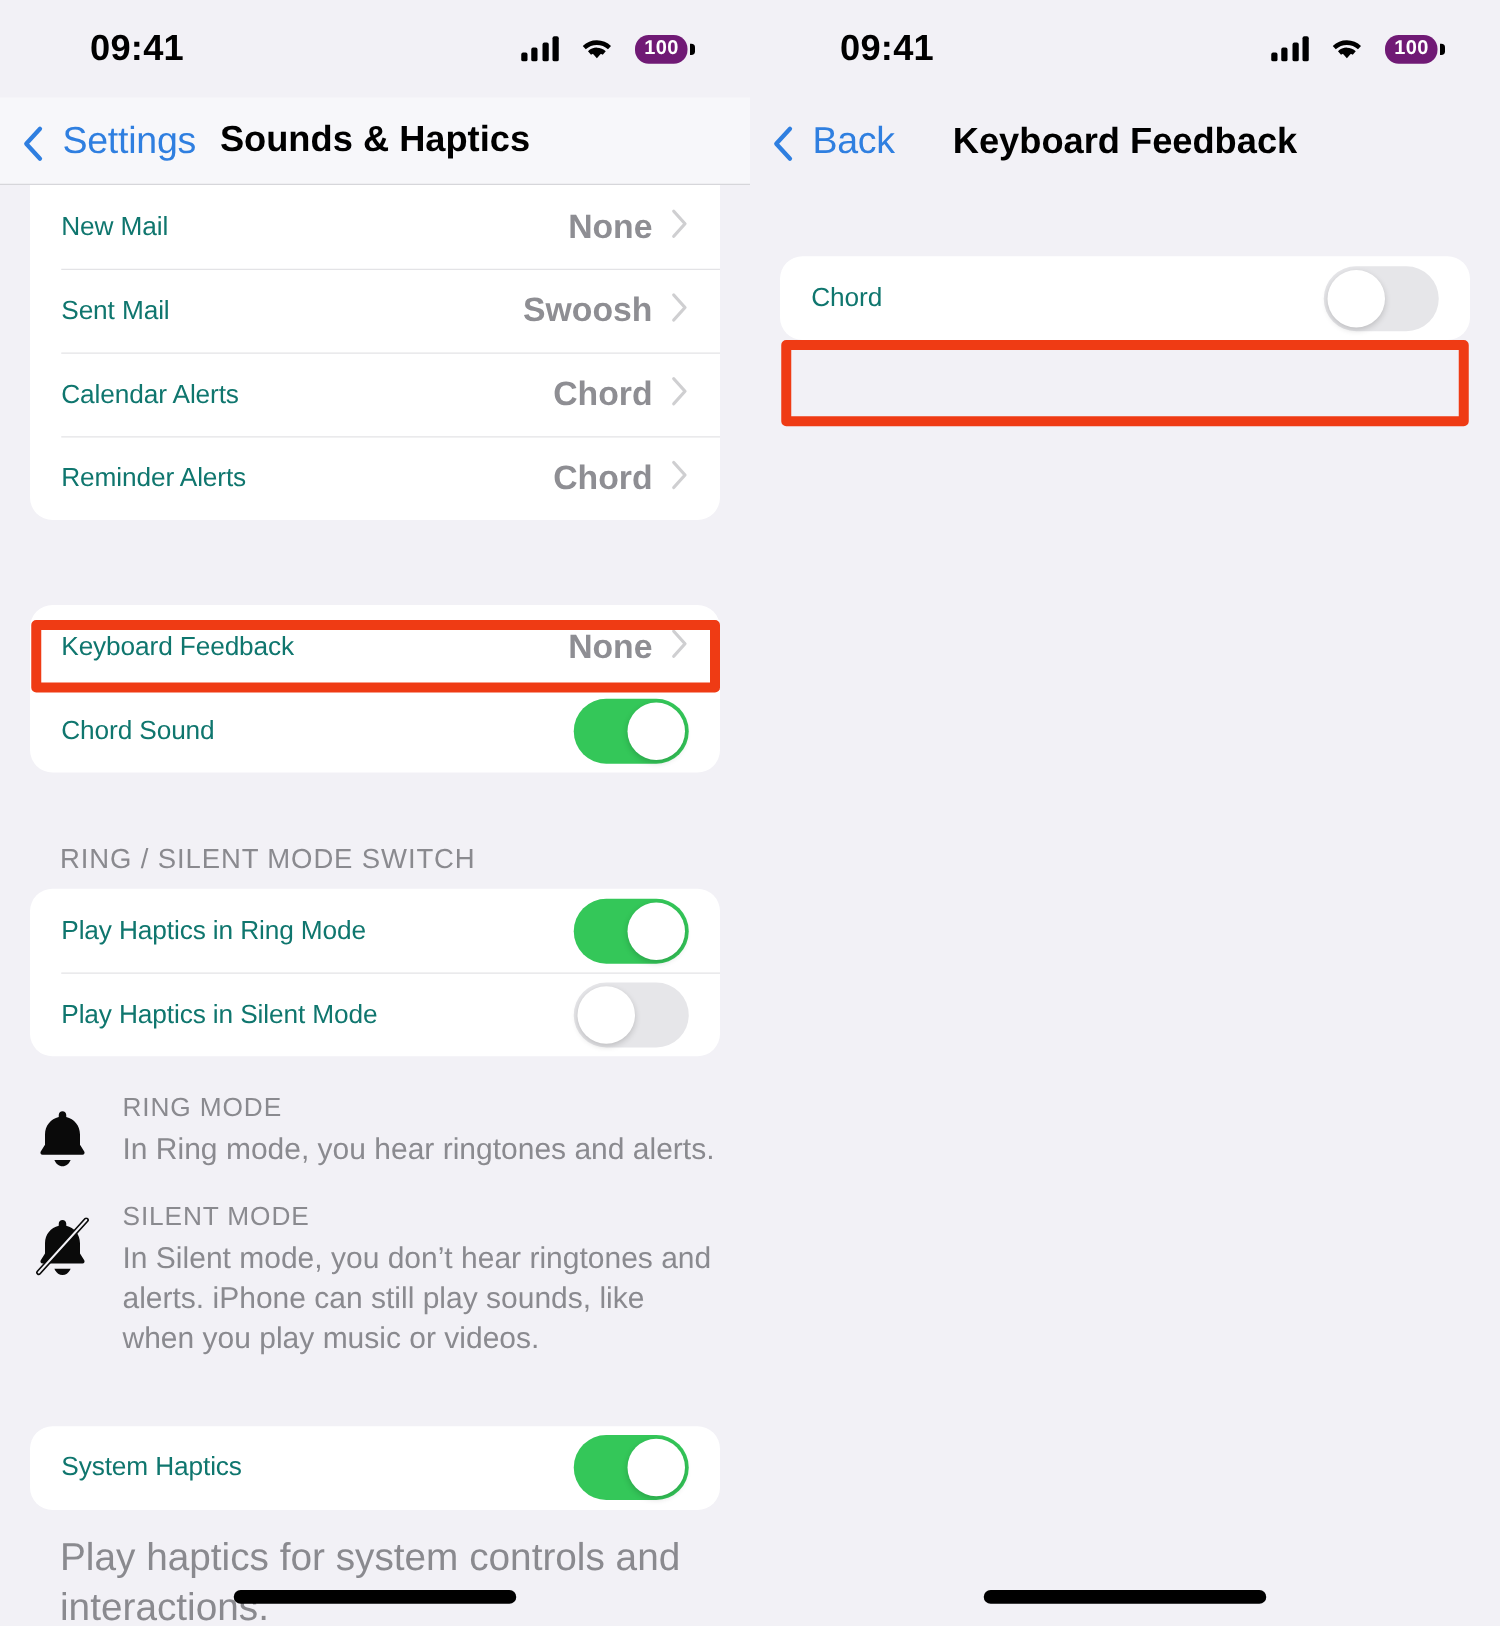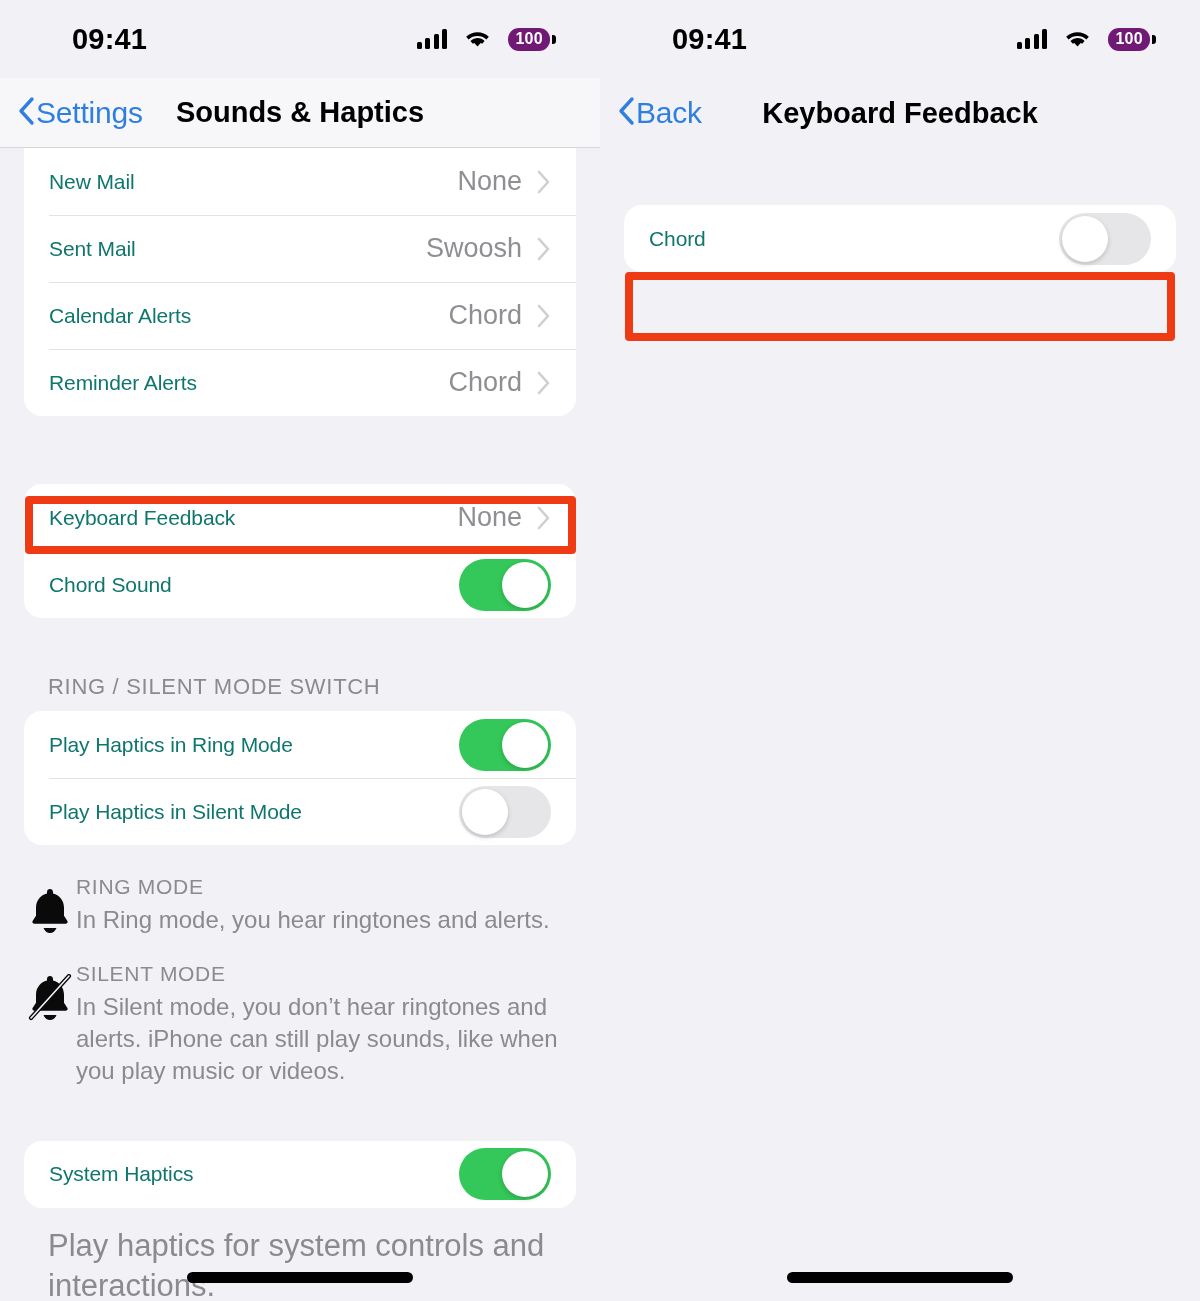--- a/index.html
+++ b/index.html
@@ -46,21 +46,21 @@
     border-radius:0 3px 3px 0;
   }
 
   
   .navbar {
     height:70px; display:flex; align-items:center;
     position:relative;
   }
   .navbar.tinted { background:#f7f7fa; border-bottom:1px solid #d6d6da; }
   .nav-back {
-    display:flex; align-items:flex-start; gap:0;
+    display:flex; align-items:flex-end; gap:14px;
     margin-left:16px; color:#0a84ff; cursor:pointer;
   }
   .chev-left { width:20px; height:30px; }
   .nav-back-label { font-size:30px; color:#2f7fe0; letter-spacing:-0.2px; }
   .nav-title {
     position:absolute; left:0; right:0; text-align:center;
     font-size:29px; font-weight:700; color:#000; pointer-events:none;
   }
   .screen-right .nav-title { font-weight:700; }
 
@@ -75,21 +75,21 @@
 
   .row {
     display:flex; align-items:center; justify-content:space-between;
     height:67px; padding:0 25px 0 25px; position:relative;
   }
   .row + .row::before {
     content:""; position:absolute; left:25px; right:0; top:0;
     height:1px; background:#e3e3e6;
   }
   .row-label { font-size:21px; color:#0f766e; letter-spacing:-0.1px; }
-  .row-right { display:flex; align-items:center; gap:14px; }
+  .row-right { display:flex; align-items:flex-start; gap:14px;font-weight:bold; }
   .row-value { font-size:27px; color:#8e8e93; }
   .chev-right { width:15px; height:26px; opacity:.42; }
 
   
   .toggle { width:92px; height:52px; border-radius:26px; position:relative; flex:none; }
   .toggle.on  { background:#34c759; }
   .toggle.off { background:#e6e6e9; }
   .knob {
     position:absolute; top:3px; width:46px; height:46px;
     background:#fff; border-radius:50%;
@@ -99,21 +99,21 @@
   .toggle.off .knob { left:3px; }
 
   
   .section-head {
     font-size:22px; color:#8a8a8f; letter-spacing:.7px;
     padding:0 0 11px 48px;
   }
 
   
   .info-block { padding:30px 24px 0 24px; }
-  .info-item { display:flex; margin-bottom:26px; }
+  .info-item { display:flex; gap:22px; margin-bottom:26px; }
   .info-icon { width:52px; flex:none; display:flex; justify-content:center; padding-top:12px; }
   .info-text { flex:1; }
   .info-title { font-size:21px; color:#8a8a8f; letter-spacing:.7px; margin-bottom:5px; }
   .info-body { font-size:24px; color:#8a8a8f; line-height:1.33; }
 
   .footer-note {
     font-size:31px; color:#8a8a8f;
     padding:18px 24px 0 48px; line-height:1.3;
   }
 

